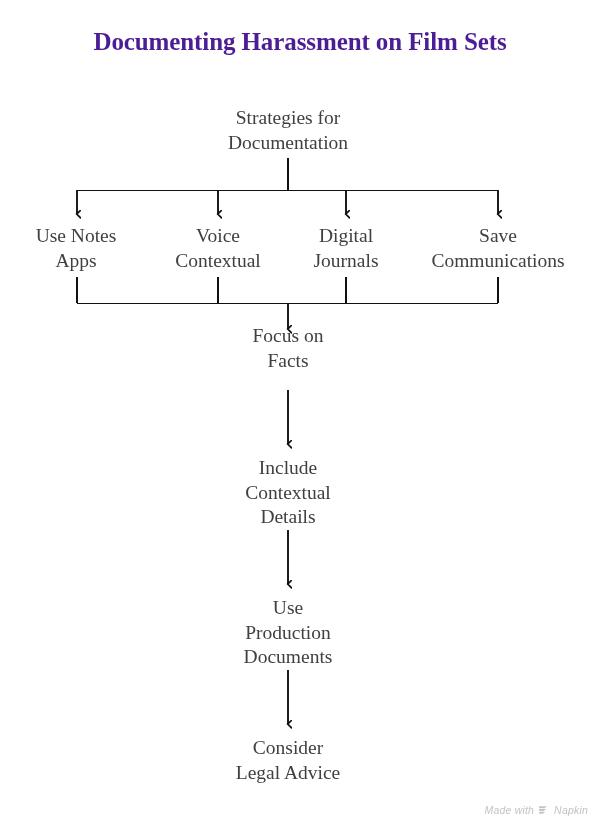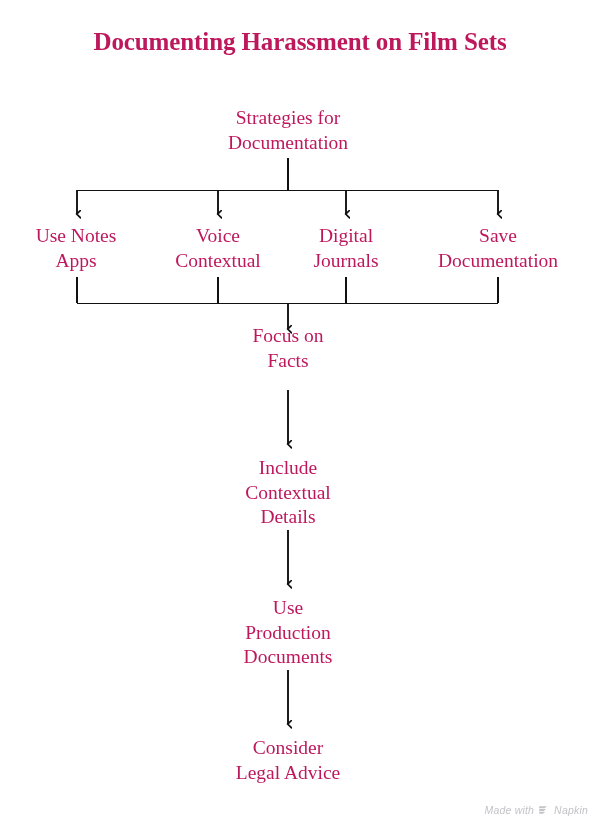--- a/index.html
+++ b/index.html
@@ -28,30 +28,30 @@
   .diagram-title {
     position: absolute;
     left: 0;
     top: 28px;
     width: 600px;
     text-align: center;
     font-family: "Liberation Serif", "DejaVu Serif", serif;
     font-weight: bold;
     font-size: 25px;
     letter-spacing: -0.1px;
-    color: #be185d;
+    color: #4c1d95;
     white-space: nowrap;
   }
 
   .node {
     position: absolute;
     text-align: center;
     font-size: 19.5px;
     line-height: 24.5px;
-    color: #be185d;
+    color: #404040;
     white-space: pre-line;
   }
 
   
   .node-root {
     left: 138px;
     top: 106px;
     width: 300px;
   }
 
@@ -138,21 +138,21 @@
 <div class="node node-root">Strategies for
 Documentation</div>
 
 <div class="node node-branch node-b0">Use Notes
 Apps</div>
 <div class="node node-branch node-b1">Voice
 Contextual</div>
 <div class="node node-branch node-b2">Digital
 Journals</div>
 <div class="node node-branch node-b3">Save
-Documentation</div>
+Communications</div>
 
 <div class="node node-c0">Focus on
 Facts</div>
 <div class="node node-c1">Include
 Contextual
 Details</div>
 <div class="node node-c2">Use
 Production
 Documents</div>
 <div class="node node-c3">Consider

